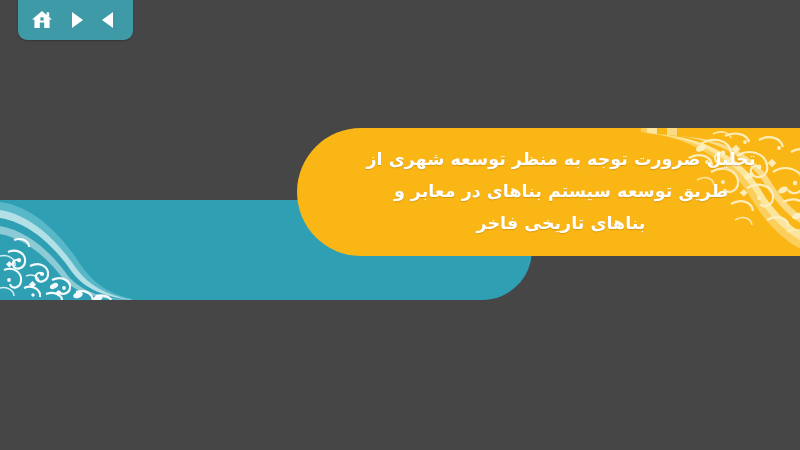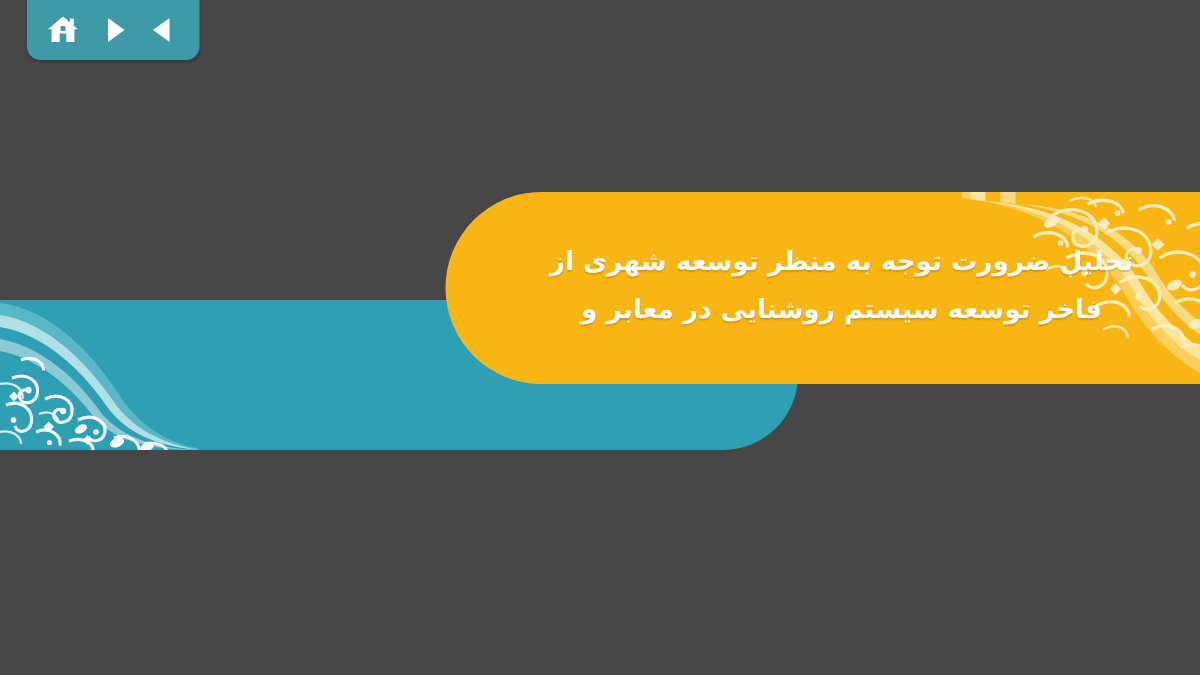--- a/index.html
+++ b/index.html
@@ -166,21 +166,22 @@
           <path d="M56,52 C64,47 72,50 73,57"></path>
           <path d="M94,92 C102,87 110,90 111,97"></path>
           <path d="M146,104 C154,99 163,102 164,109"></path>
           <path d="M72,6 C80,2 88,4 90,10"></path>
         </g>
       </g>
     </svg>
 
     <div class="headline">
       <span class="ln">تحلیل ضرورت توجه به منظر توسعه شهری از</span>
-      <span class="ln">فاخر توسعه سیستم روشنایی در معابر و</span>
+      <span class="ln">طریق توسعه سیستم بناهای در معابر و</span>
+      <span class="ln">بناهای تاریخی فاخر</span>
     </div>
   </div>
 
   <div class="navbar">
     <div class="nav-icon" title="back">
       <svg width="20" height="20" viewBox="0 0 20 20">
         <polygon points="14,2 14,18 3,10" fill="#ffffff"></polygon>
       </svg>
     </div>
     <div class="nav-icon" title="forward">

